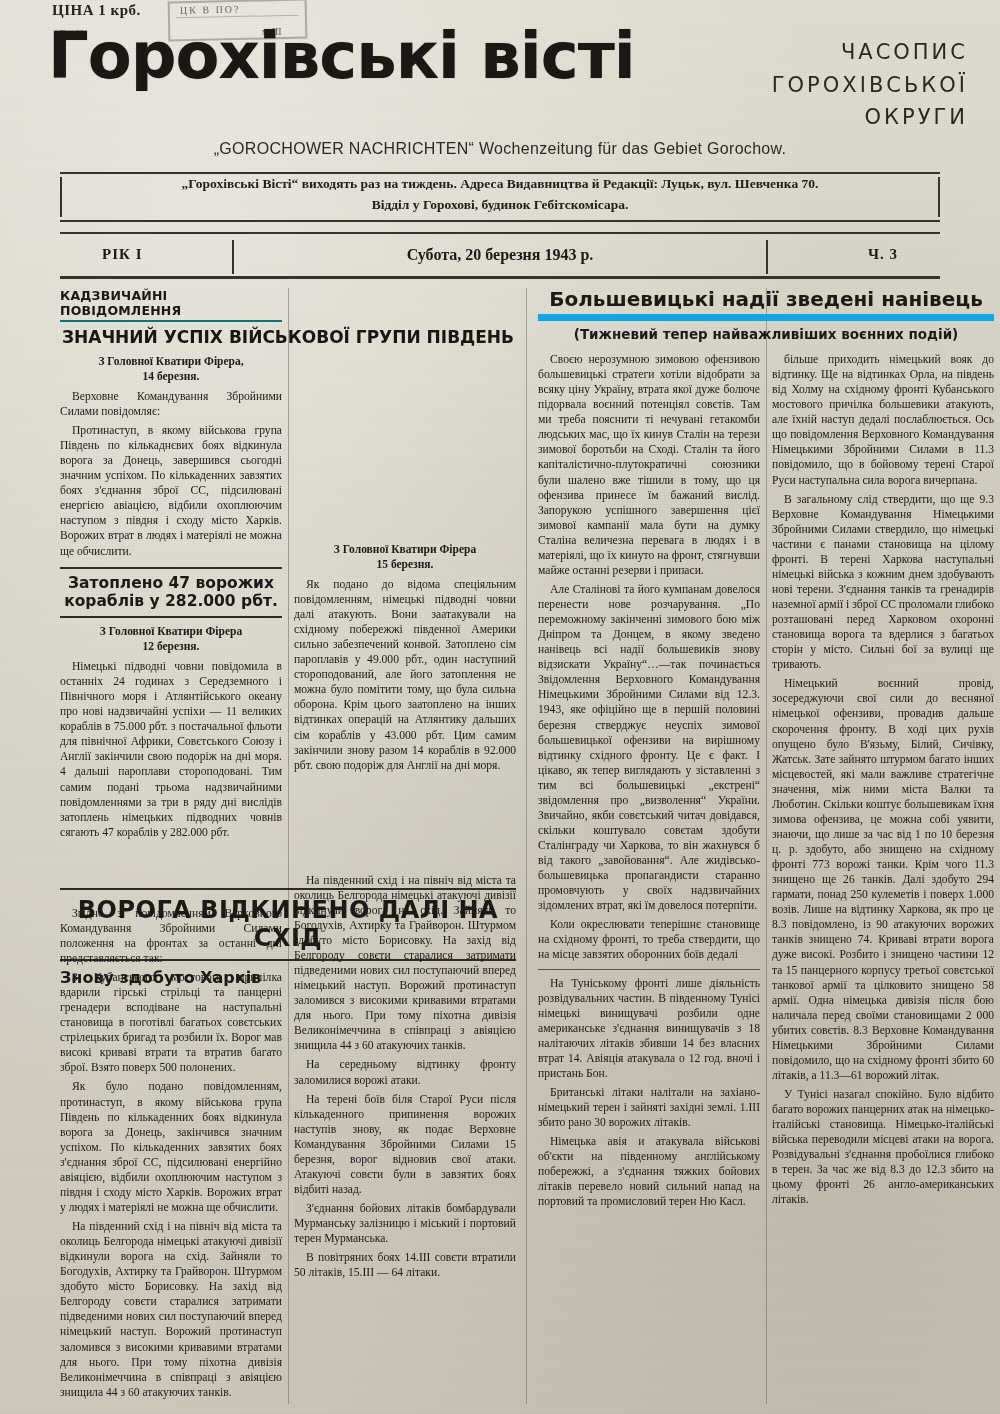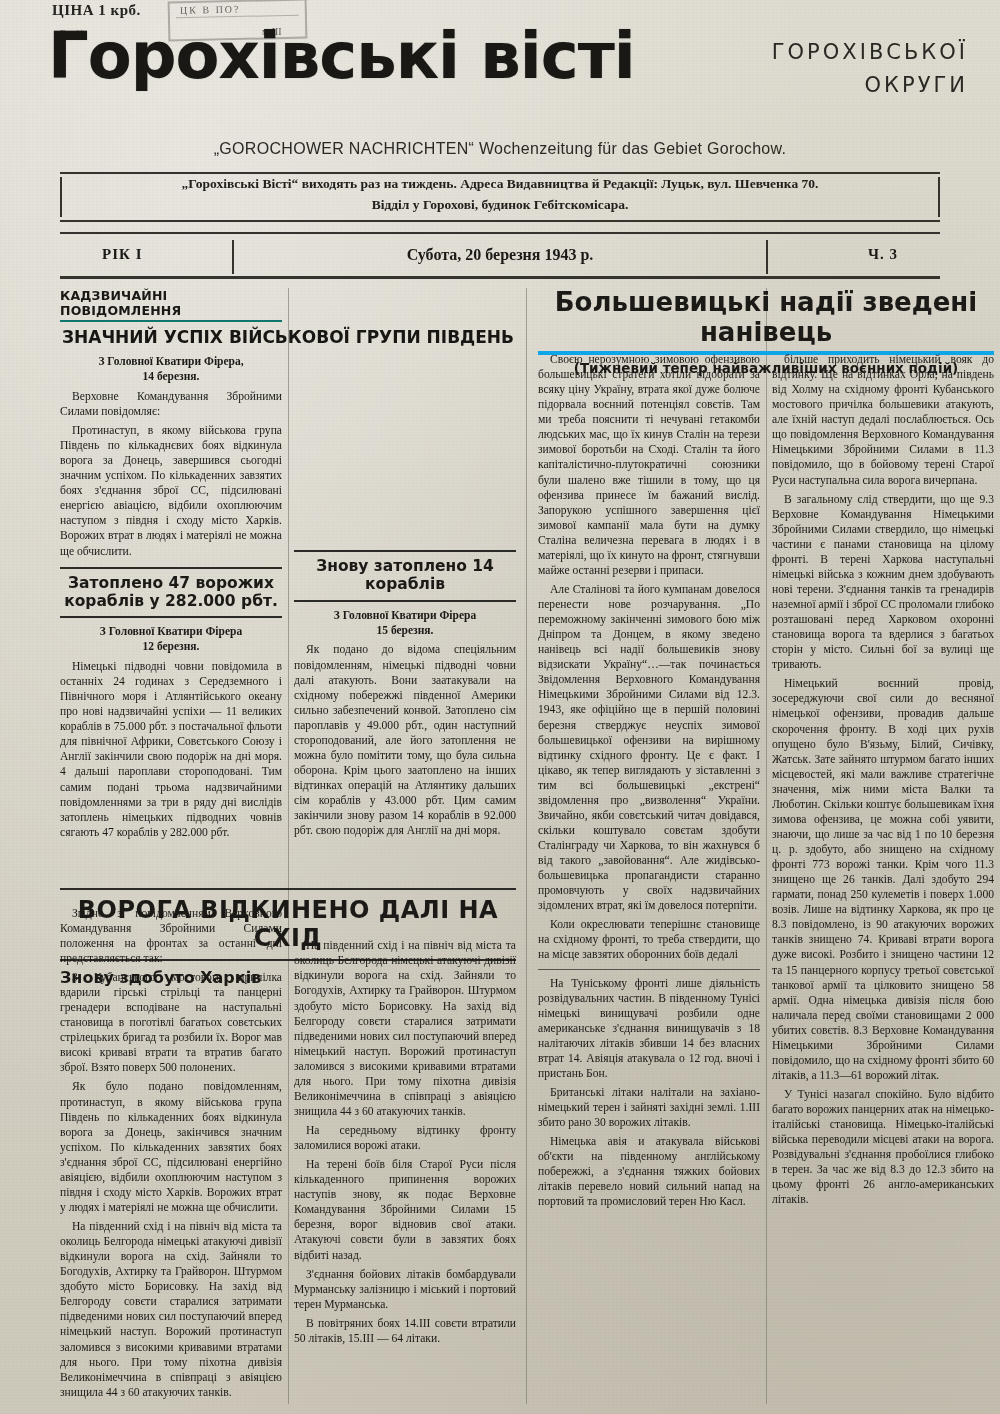--- a/index.html
+++ b/index.html
@@ -134,22 +134,22 @@
   .boxhead h2{
     font-family:"DejaVu Sans", sans-serif;
     font-size:15.5px;font-weight:bold;text-align:center;margin:0;line-height:1.18;
   }
   
   .righthead{
     position:absolute;left:478px;width:456px;top:0;
   }
   .righthead h2{
     font-family:"DejaVu Sans", sans-serif;
-    font-size:26px;font-weight:bold;text-align:center;margin:0;line-height:1.15;
-    border-bottom:4px solid #0ea5e9;padding-bottom:3px;
+    font-size:20px;font-weight:bold;text-align:center;margin:0;line-height:1.15;
+    border-bottom:7px solid #0ea5e9;padding-bottom:3px;
   }
   .righthead h3{
     font-family:"DejaVu Sans", sans-serif;
     font-size:13.5px;font-weight:bold;text-align:center;margin:5px 0 8px 0;
   }
   
   .lefthead{
     position:absolute;left:0;width:456px;top:600px;
   }
   .lefthead .bar{border-top:2px solid #2c2a26;border-bottom:2px solid #2c2a26;padding:6px 0 7px 0;}
@@ -172,20 +172,21 @@
 
   <div class="price">ЦІНА 1 крб.</div>
   <div class="stamp"></div>
   <div class="stamp-txt">ЦК В ПО?</div>
   <div class="stamp-sub">Вх. №</div>
   <div class="stamp-sub2">м-III</div>
 
   <div class="title">Горохівські вісті</div>
 
   <div class="hdr-right">
+    <div>ЧАСОПИС</div>
     <div>ГОРОХІВСЬКОЇ</div>
     <div>ОКРУГИ</div>
   </div>
 
   <div class="sub-de">„GOROCHOWER NACHRICHTEN“  Wochenzeitung für das Gebiet Gorochow.</div>
 
   <div class="addr-box"></div>
   <div class="addr">
     <div>„Горохівські Вісті“ виходять раз на тиждень. Адреса Видавництва й Редакції: Луцьк, вул. Шевченка 70.</div>
     <div>Відділ у Горохові, будинок Гебітскомісара.</div>
@@ -243,23 +244,20 @@
         <p>З Кубанського мостового причілка вдарили гірські стрільці та панцерні гренадери всподіване на наступальні становища в поготівлі багатьох совєтських стрілецьких бригад та розбили їх. Ворог мав високі криваві втрати та втратив багато зброї. Взято поверх 500 полонених.</p>
         <p>Як було подано повідомленням, протинаступ, в якому військова група Південь по кількаденних боях відкинула ворога за Донець, закінчився значним успіхом. По кількаденних завзятих боях з'єднання зброї СС, підсилювані енергійно авіяцією, відбили охоплюючим наступом з півдня і сходу місто Харків. Ворожих втрат у людях і матеріялі не можна ще обчислити.</p>
         <p>На південний схід і на північ від міста та околиць Белгорода німецькі атакуючі дивізії відкинули ворога на схід. Зайняли то Богодухів, Ахтирку та Грайворон. Штурмом здобуто місто Борисовку. На захід від Белгороду совєти старалися затримати підведеними нових сил поступаючий вперед німецький наступ. Ворожий протинаступ заломився з високими кривавими втратами для нього. При тому піхотна дивізія Великонімеччина в співпраці з авіяцією знищила 44 з 60 атакуючих танків.</p>
       </div>
     </div>
 
     <div class="col c2">
       <div style="height:96px"></div>
       <div style="height:158px"></div>
 
-      <div class="boxhead">
-        <h2>Знову затоплено 14 кораблів</h2>
-      </div>
       <p class="byline" style="white-space:pre-line">З Головної Кватири Фірера
 15 березня.</p>
       <p>Як подано до відома спеціяльним повідомленням, німецькі підводні човни далі атакують. Вони заатакували на східному побережжі південної Америки сильно забезпечений конвой. Затоплено сім пароплавів у 49.000 рбт., один наступний стороподований, але його затоплення не можна було помітити тому, що була сильна оборона. Крім цього заатоплено на інших відтинках операцій на Атлянтику дальших сім кораблів у 43.000 рбт. Цим самим закінчили знову разом 14 кораблів в 92.000 рбт. свою подоріж для Англії на дні моря.</p>
 
       <div style="height:96px"></div>
 
       <p>На південний схід і на північ від міста та околиць Белгорода німецькі атакуючі дивізії відкинули ворога на схід. Зайняли то Богодухів, Ахтирку та Грайворон. Штурмом здобуто місто Борисовку. На захід від Белгороду совєти старалися затримати підведеними нових сил поступаючий вперед німецький наступ. Ворожий протинаступ заломився з високими кривавими втратами для нього. При тому піхотна дивізія Великонімеччина в співпраці з авіяцією знищила 44 з 60 атакуючих танків.</p>
       <p>На середньому відтинку фронту заломилися ворожі атаки.</p>
       <p>На терені боїв біля Старої Руси після кількаденного припинення ворожих наступів знову, як подає Верховне Командування Збройними Силами 15 березня, ворог відновив свої атаки. Атакуючі совєти були в завзятих боях відбиті назад.</p>
       <p>З'єднання бойових літаків бомбардували Мурманську залізницю і міський і портовий терен Мурманська.</p>

